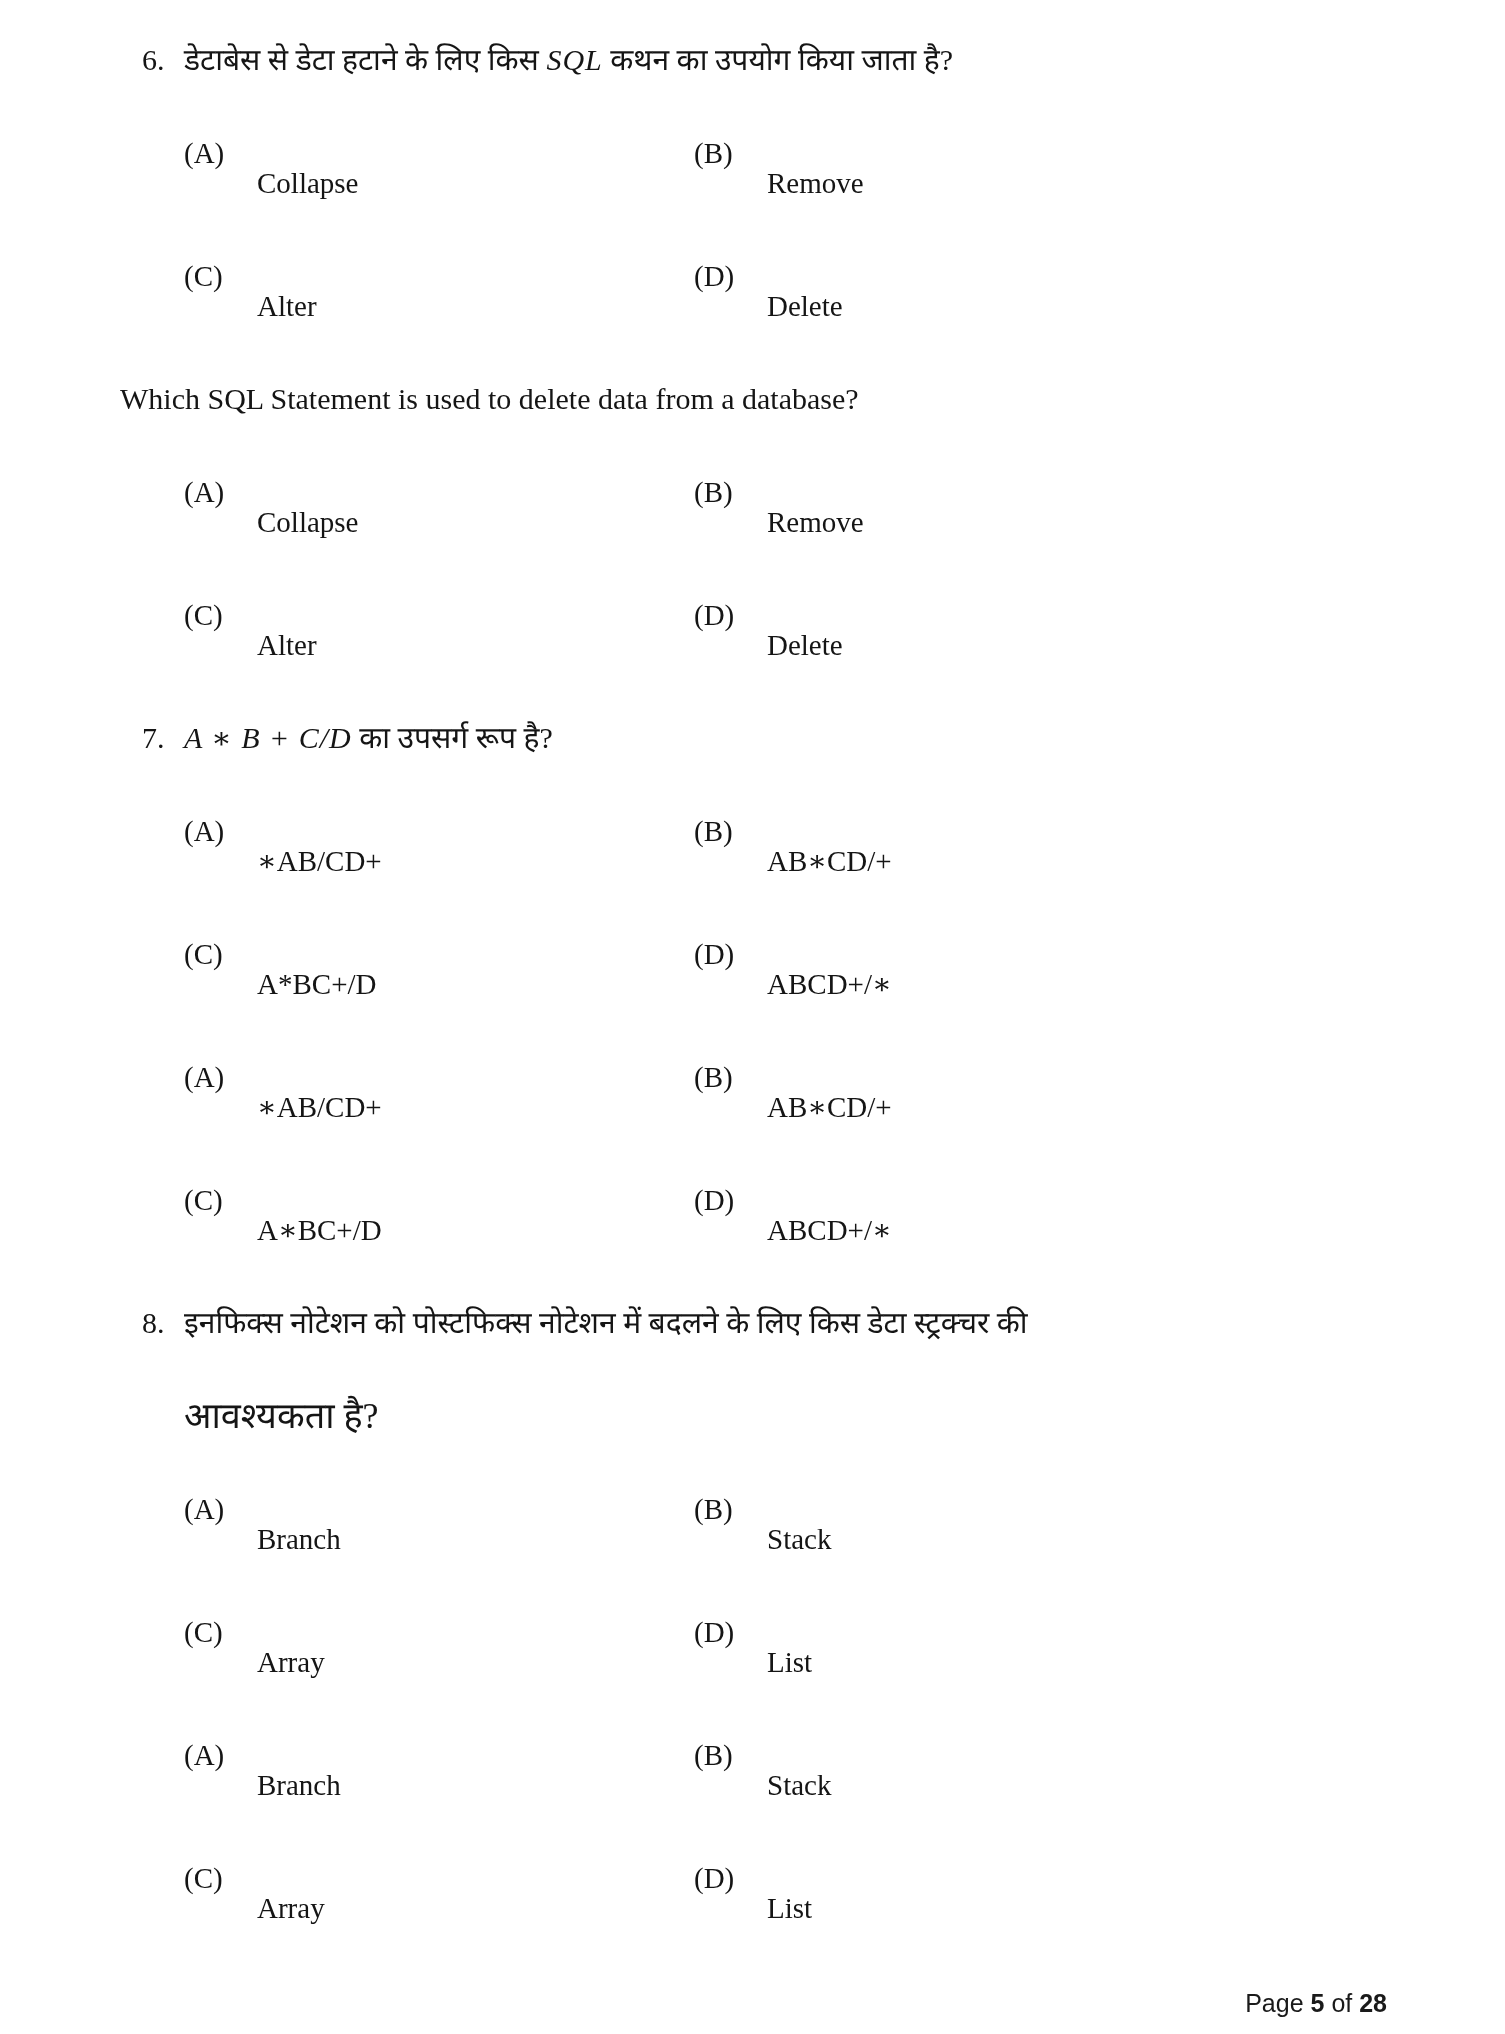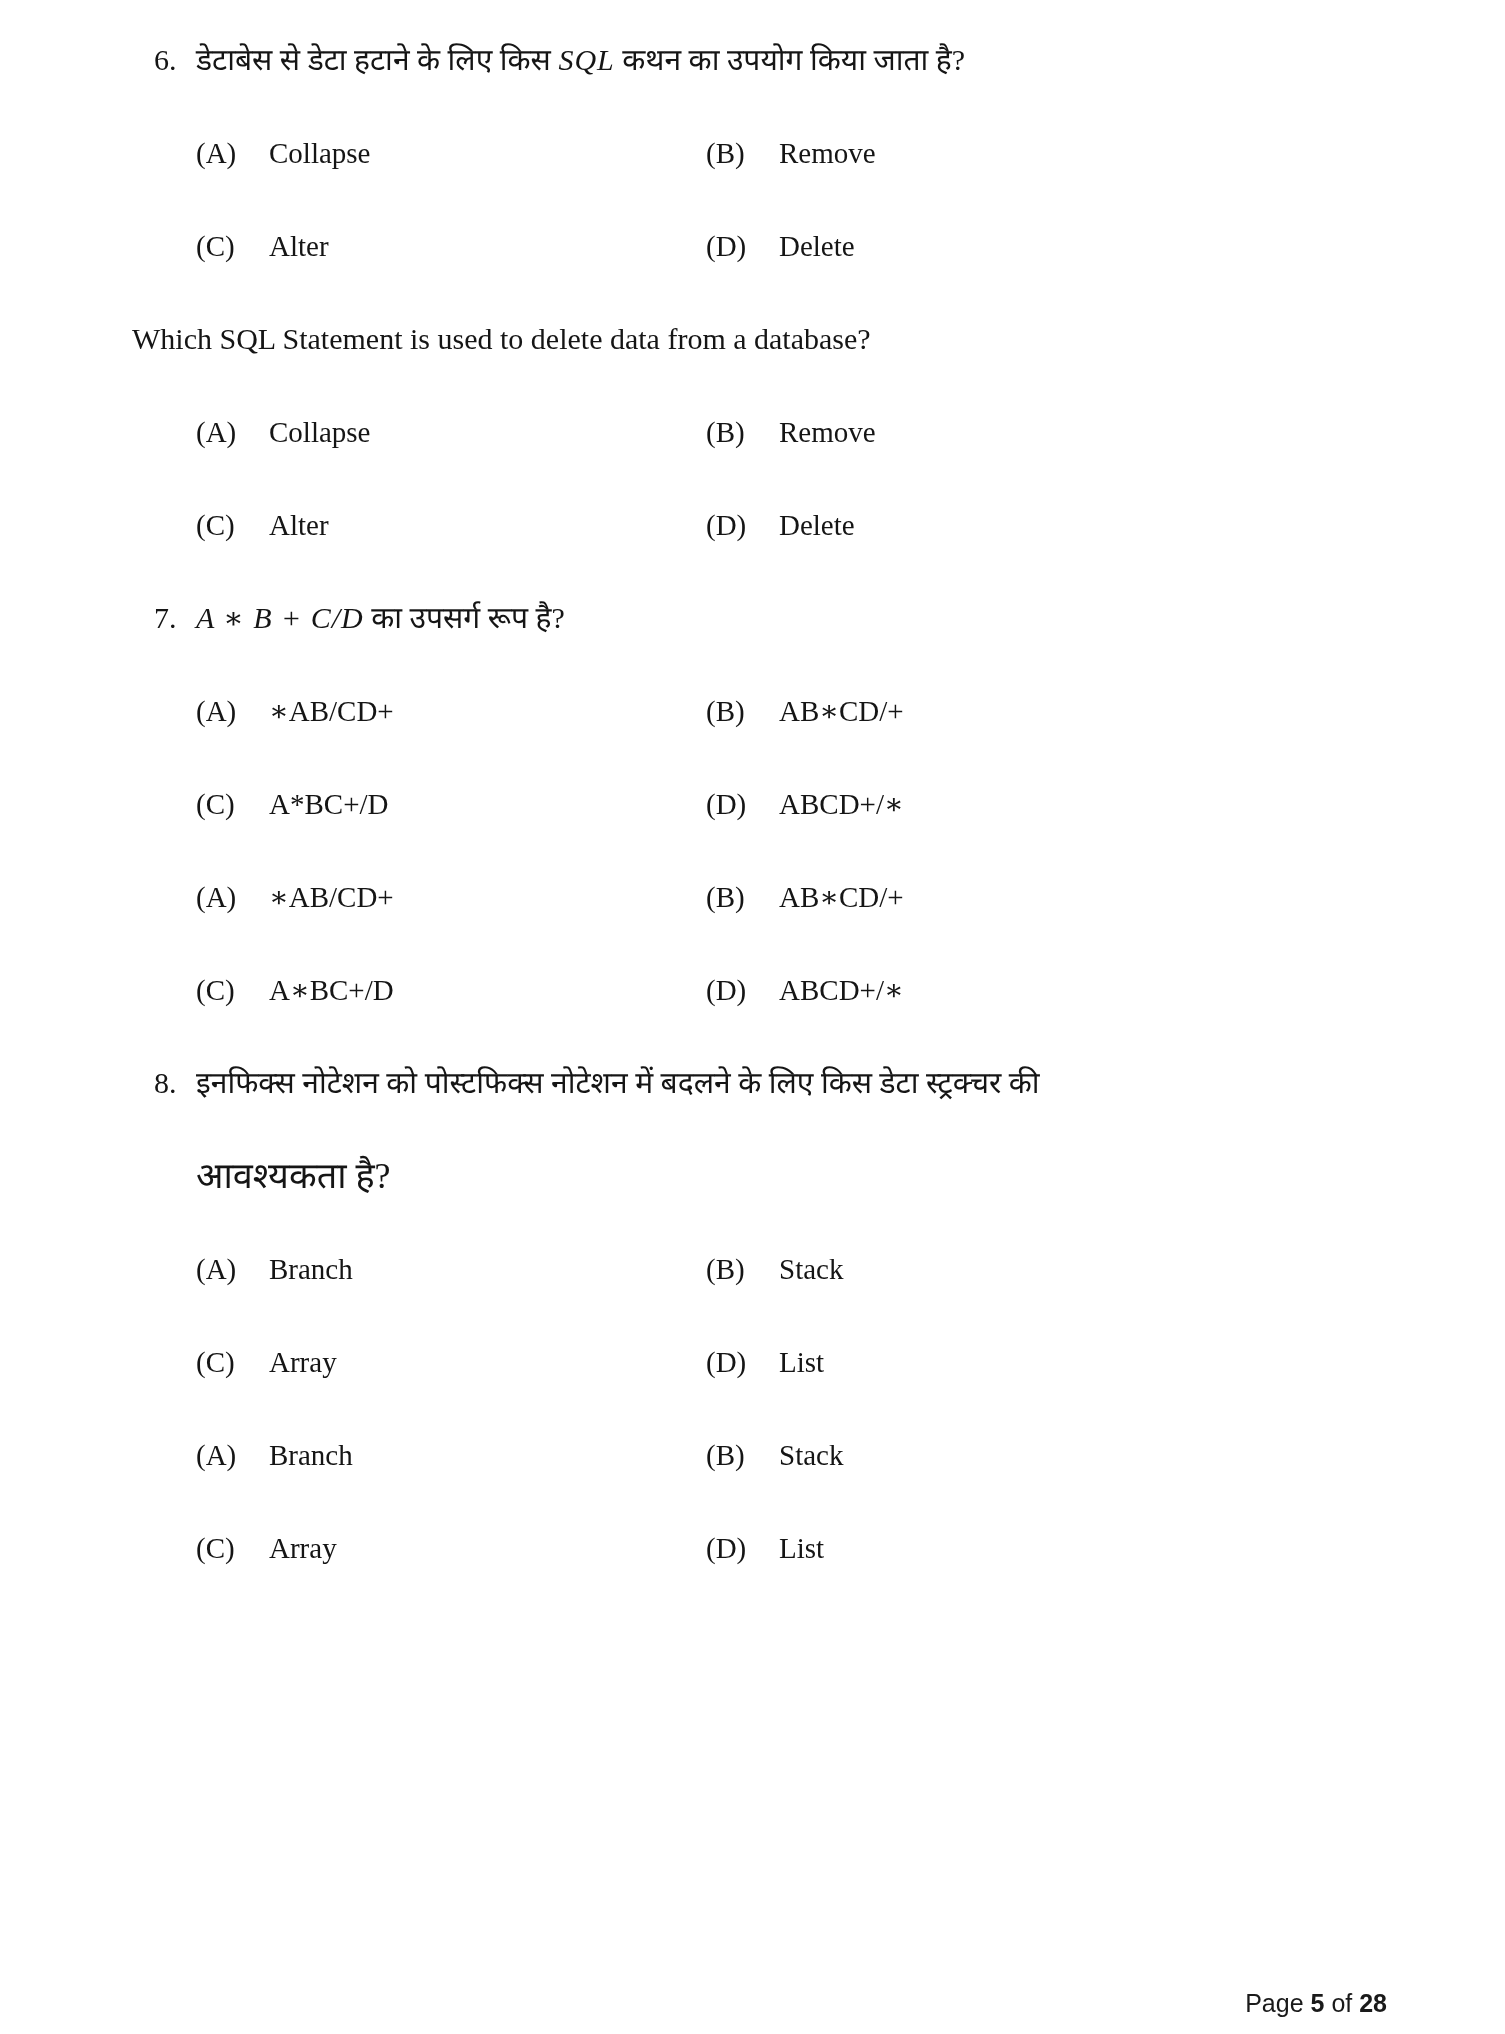--- a/index.html
+++ b/index.html
@@ -8,21 +8,21 @@
     width: 1505px;
     height: 2034px;
     position: relative;
     font-family: "Liberation Serif", "DejaVu Serif", serif;
     color: #151515;
     overflow: hidden;
   }
   .page-content {
     position: absolute;
     top: 40px;
-    left: 16px;
+    left: 4px;
     right: 0;
   }
   .row {
     line-height: 40px;
     margin-bottom: 53px;
     white-space: nowrap;
   }
   
   .q-line { padding-left: 138px; font-size: 30px; }
   .q-num {
@@ -40,21 +40,21 @@
   }
   
   .opt-row {
     padding-left: 180px;
     display: flex;
     font-size: 29px;
   }
   .opt { display: flex; }
   .opt-first { width: 510px; }
   .opt-label { display: inline-block; width: 73px; }
-  .opt-text { display: inline-block; }
+  .opt-text { display: inline-block; margin-top: 30px; }
   .footer {
     position: absolute;
     right: 118px;
     bottom: 16px;
     font-family: "Liberation Sans", "DejaVu Sans", sans-serif;
     font-size: 25px;
     color: #1a1a1a;
   }
   .footer .bold { font-weight: 700; }
 </style>

